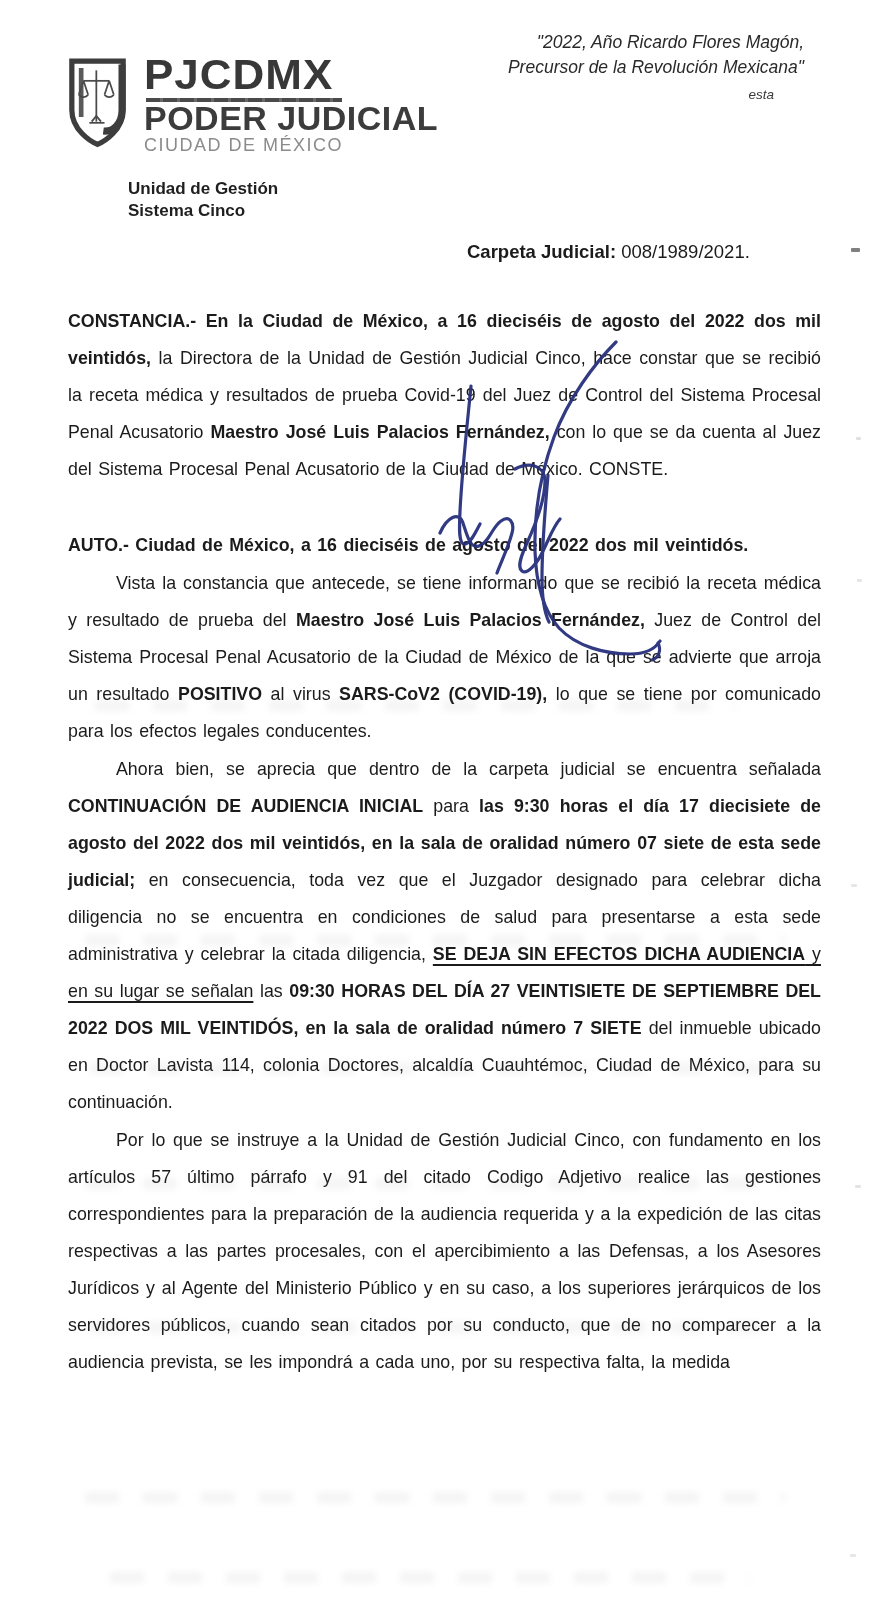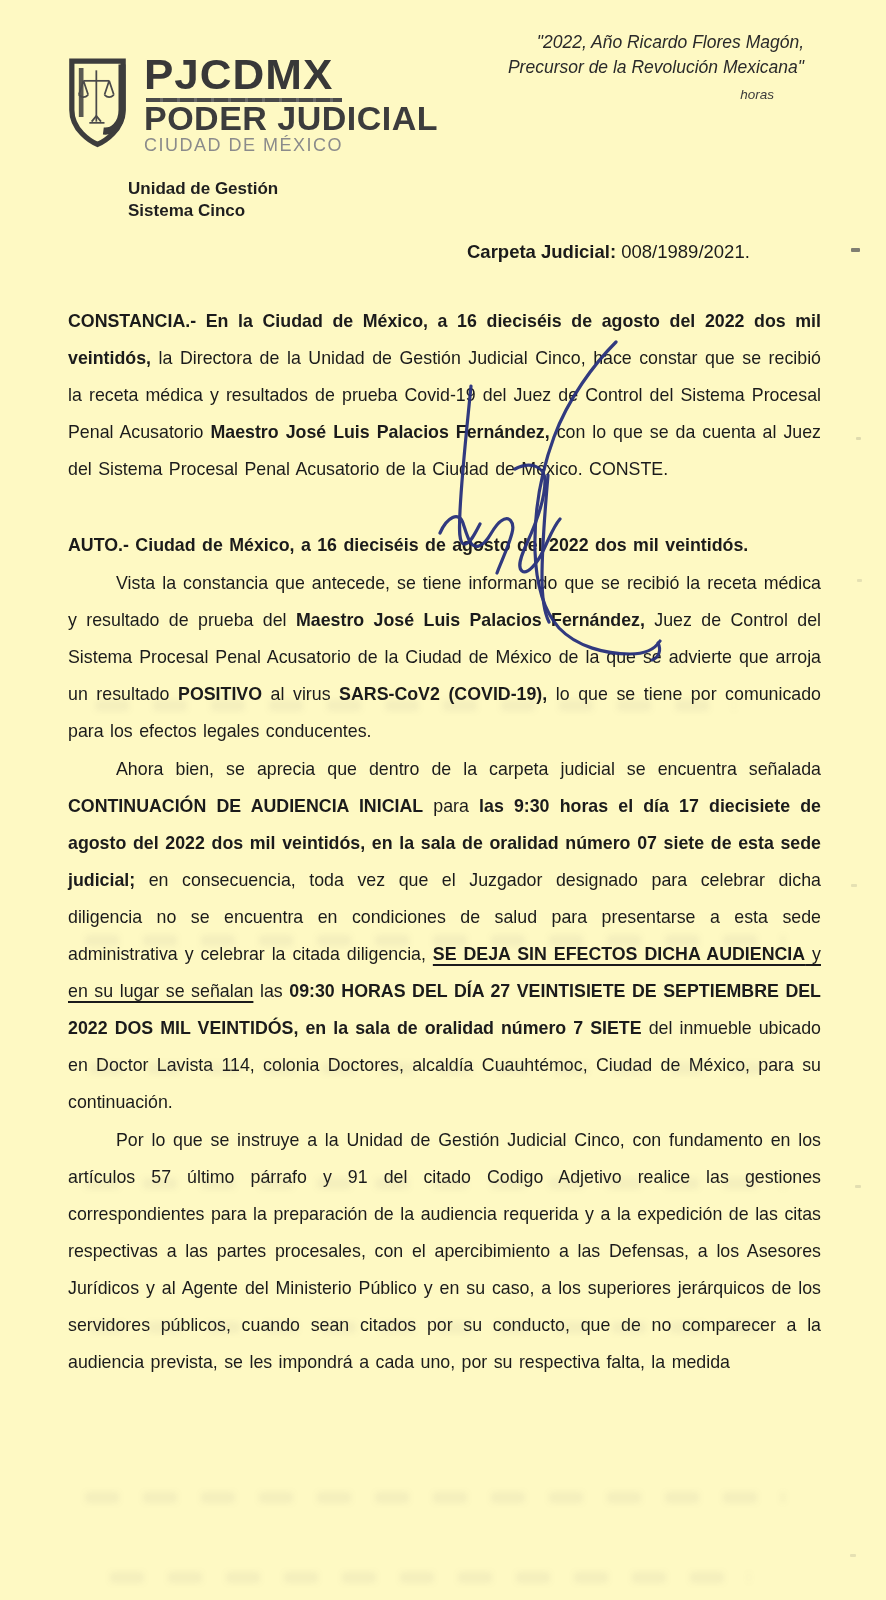--- a/index.html
+++ b/index.html
@@ -1,20 +1,20 @@
 <!DOCTYPE html>
 <html lang="es"><head>
 <meta charset="utf-8">
 <style>
   html,body{margin:0;padding:0;background:#e8e8e8;}
   .page{
     position:relative;
     width:886px;height:1600px;
     margin:0 auto;
-    background:#fef9c3;
+    background:#ffffff;
     overflow:hidden;
     font-family:"Liberation Sans", sans-serif;
     color:#1b1b1b;
   }
 
   
   .logo-block{position:absolute;left:66px;top:52px;display:flex;align-items:flex-start;}
   .emblem{width:70px;height:94px;margin-top:4px;}
   .logo-text{margin-left:8px;}
   .logo-acronym{
@@ -93,21 +93,21 @@
       <div class="logo-acronym">PJCDMX</div>
       <div class="logo-rule"></div>
       <div class="logo-line1">PODER JUDICIAL</div>
       <div class="logo-line2">CIUDAD DE MÉXICO</div>
     </div>
   </div>
 
   <div class="year-legend">
     <div>"2022, Año Ricardo Flores Magón,</div>
     <div>Precursor de la Revolución Mexicana"</div>
-    <div class="initials">horas</div>
+    <div class="initials">esta</div>
   </div>
 
   <div class="unit-label">
     <div>Unidad de Gestión</div>
     <div>Sistema Cinco</div>
   </div>
 
   <div class="case-line">
     <span class="lbl">Carpeta Judicial:</span>
     <span>008/1989/2021.</span>

